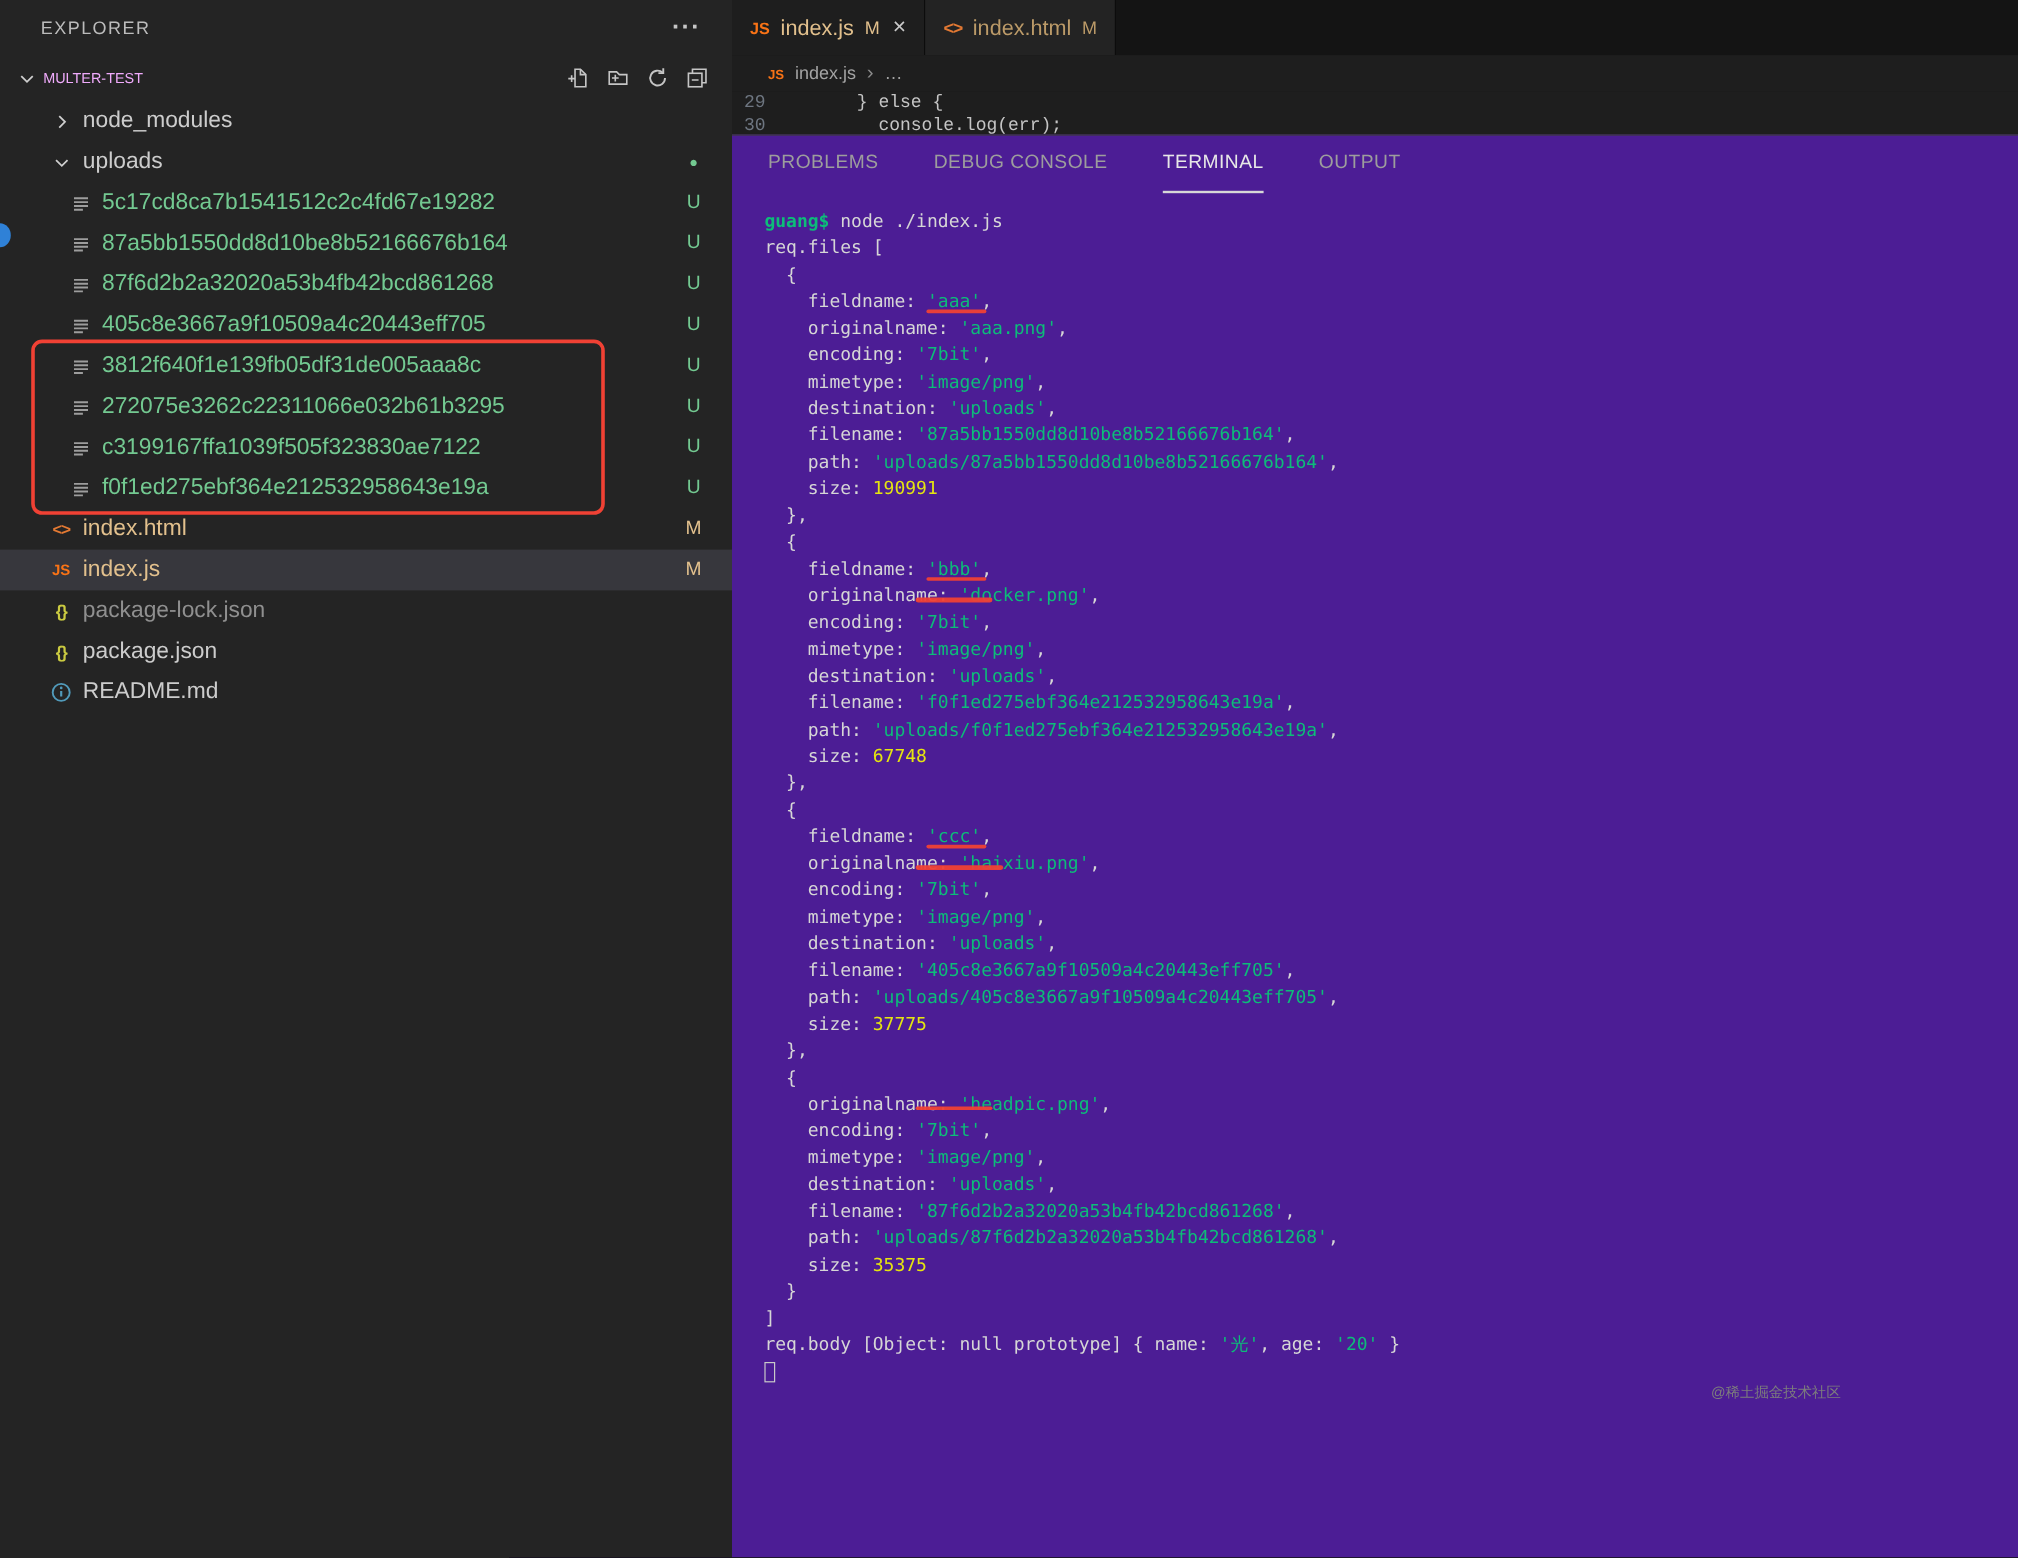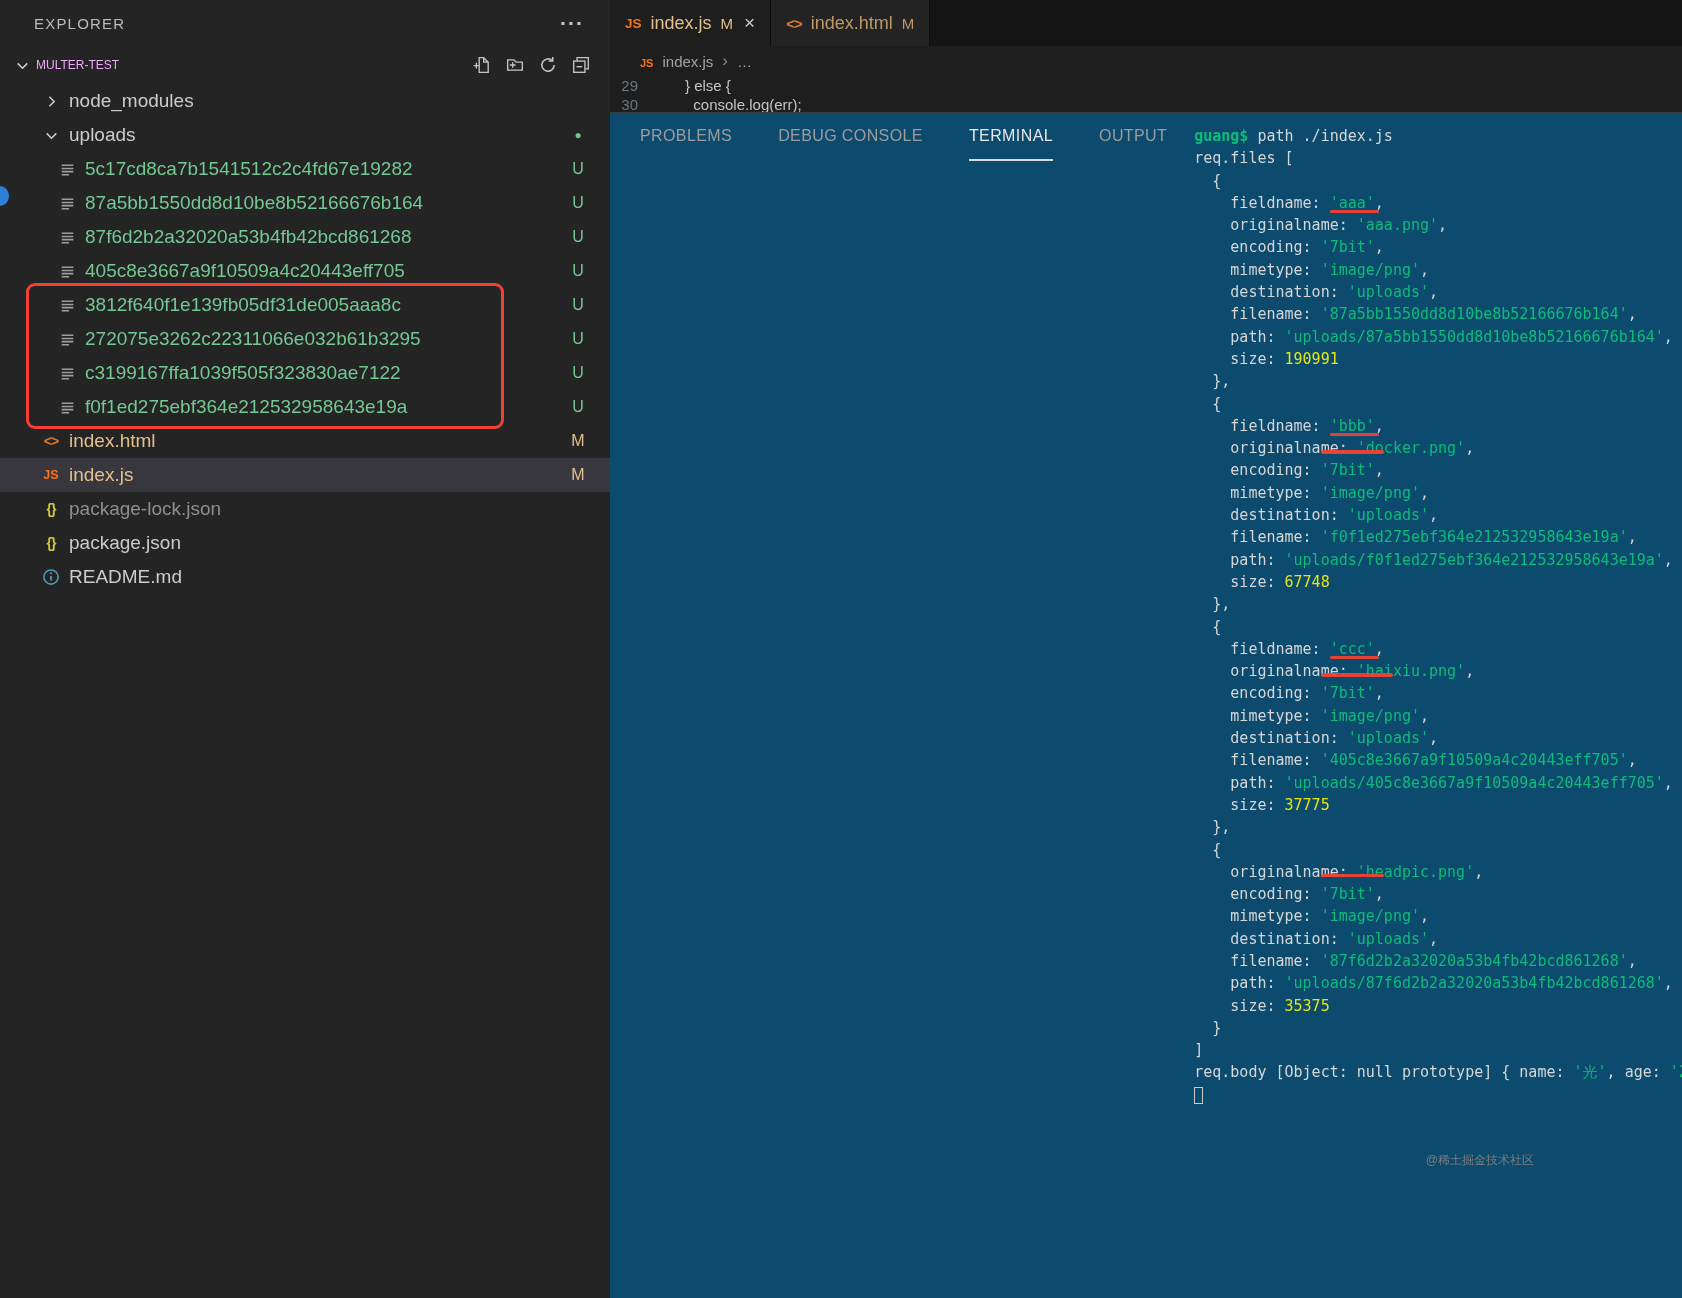--- a/index.html
+++ b/index.html
@@ -53,27 +53,27 @@
   .tab.active .tlabel { color:#e2c08d; }
   .tab.inactive .tlabel { color:#bb9a68; }
   .tab.active .git { color:#e2c08d; font-size:15px; }
   .tab.inactive .git { color:#bb9a68; font-size:15px; }
   .tab .close { color:#c9c9c9; font-size:19px; margin-left:2px; }
   .breadcrumb { height:30px; background:#1e1e1e; display:flex; align-items:center; gap:9px; padding-left:30px; font-size:15px; color:#a3a3a3; }
   .breadcrumb .bcicon .i-js { font-size:11px; }
   .bcsep { color:#8a8a8a; font-size:17px; }
   .code-strip {
     height:36px; background:#1e1e1e; overflow:hidden;
-    font-family:Liberation Sans, sans-serif; font-size:15px; line-height:19px; color:#c5c5c5;
+    font-family:Liberation Mono, monospace; font-size:15px; line-height:19px; color:#c5c5c5;
   }
   .cline { display:flex; }
   .cline .lnum { width:50px; text-align:right; padding-right:22px; color:#6e7681; flex:none; }
   .cline .ltext { white-space:pre; }
   
-  .panel { flex:1; background:#0c4a6e; border-top:1px solid #3a3a3a; display:flex; flex-direction:row; }
+  .panel { flex:1; background:#4c1d95; border-top:1px solid #3a3a3a; display:flex; flex-direction:column; }
   .panel-tabs { height:48px; display:flex; align-items:stretch; gap:46px; padding-left:30px; font-size:16px; letter-spacing:.4px; color:#9d9d9d; flex:none; }
   .ptab { display:flex; align-items:center; border-bottom:2px solid transparent; cursor:pointer; }
   .ptab.active { color:#e7e7e7; border-bottom-color:#d7d7d7; }
   .terminal {
     flex:1; padding:12px 0 0 27px; overflow:hidden;
     font-family:"DejaVu Sans Mono","DejaVu Sans", monospace;
     font-size:15px; line-height:22.3px; color:#d6d6d6;
   }
   .tline { white-space:pre; position:relative; }
   .tline .str { color:#0dbc79; }
@@ -300,21 +300,21 @@
       </div>
 
     <div class="panel">
       <div class="panel-tabs" id="panel-tabs">
           <div class="ptab">PROBLEMS</div>
           <div class="ptab">DEBUG CONSOLE</div>
           <div class="ptab active">TERMINAL</div>
           <div class="ptab">OUTPUT</div>
         </div>
       <div class="terminal" id="terminal">
-          <div class="tline"><span class="prompt">guang$</span><span> path ./index.js</span></div>
+          <div class="tline"><span class="prompt">guang$</span><span> node ./index.js</span></div>
           <div class="tline"><span>req.files [</span></div>
           <div class="tline"><span>  {</span></div>
           <div class="tline"><span>    fieldname: </span><span class="str">'aaa'</span><span>,</span><i class="redmark under" style="left: 15ch; width: 5.5ch;"></i></div>
           <div class="tline"><span>    originalname: </span><span class="str">'aaa.png'</span><span>,</span></div>
           <div class="tline"><span>    encoding: </span><span class="str">'7bit'</span><span>,</span></div>
           <div class="tline"><span>    mimetype: </span><span class="str">'image/png'</span><span>,</span></div>
           <div class="tline"><span>    destination: </span><span class="str">'uploads'</span><span>,</span></div>
           <div class="tline"><span>    filename: </span><span class="str">'87a5bb1550dd8d10be8b52166676b164'</span><span>,</span></div>
           <div class="tline"><span>    path: </span><span class="str">'uploads/87a5bb1550dd8d10be8b52166676b164'</span><span>,</span></div>
           <div class="tline"><span>    size: </span><span class="num">190991</span></div>

